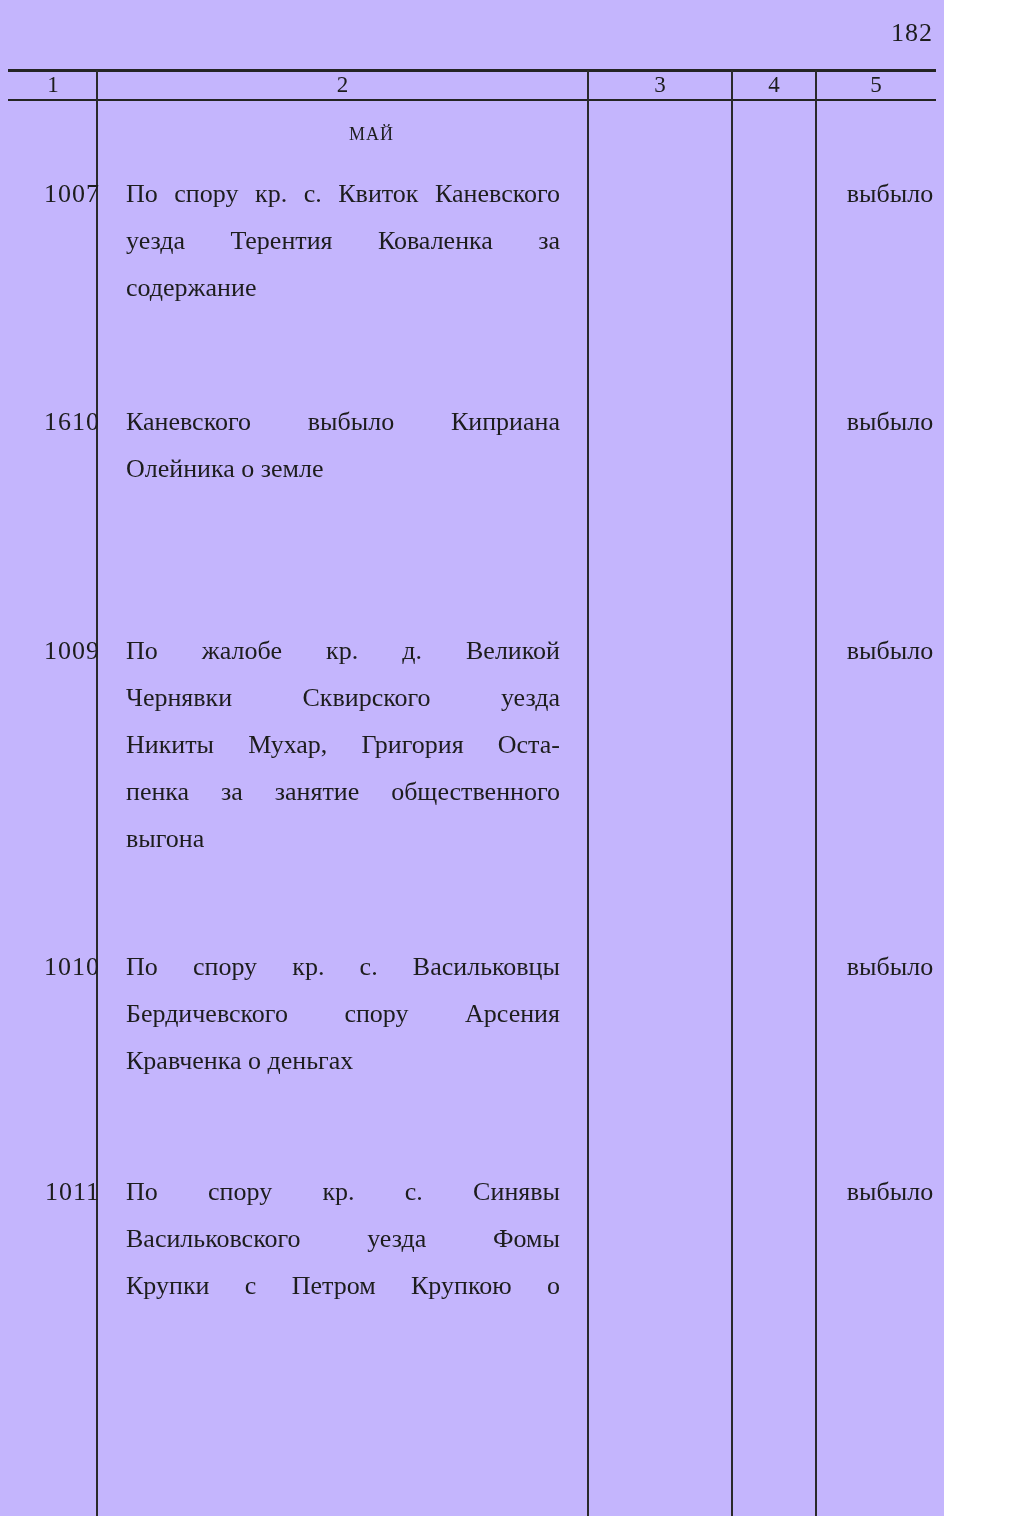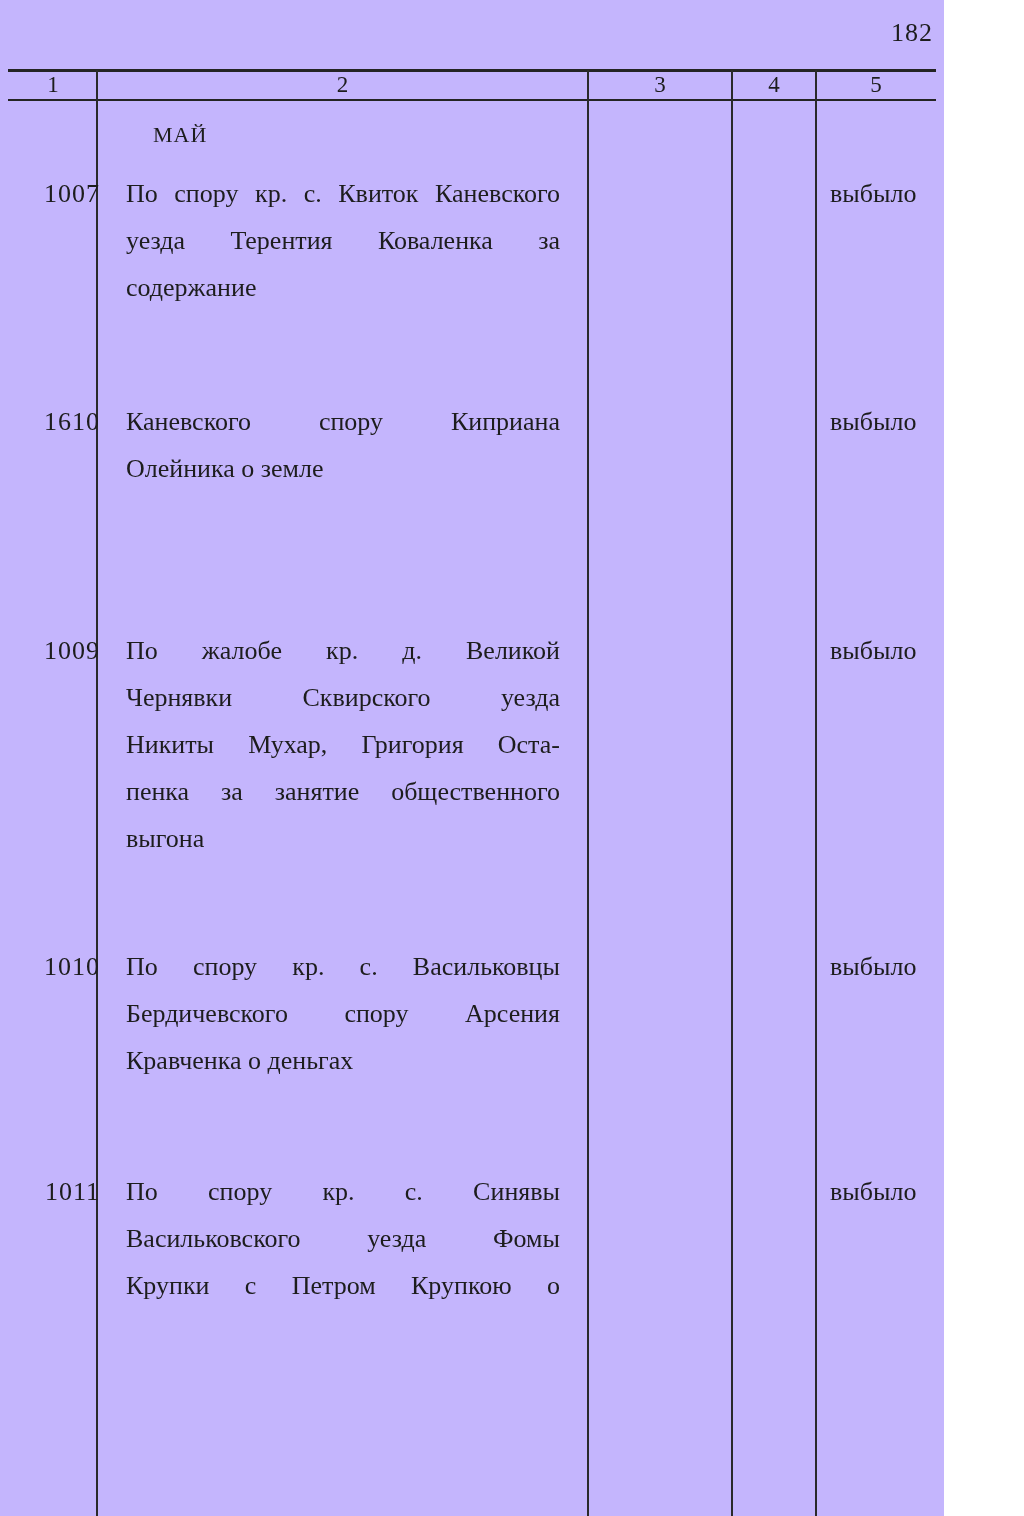--- a/index.html
+++ b/index.html
@@ -55,23 +55,24 @@
   .ch1 { left: 10px;  width: 86px; }
   .ch2 { left: 98px;  width: 489px; }
   .ch3 { left: 589px; width: 142px; }
   .ch4 { left: 733px; width: 82px; }
   .ch5 { left: 817px; width: 118px; }
   .month {
     position: absolute;
     top: 111px;
     left: 153px;
     width: 437px;
-    font-size: 22px;
+    font-size: 18px;
     line-height: 47px;
     letter-spacing: 1px;
+    text-align: center;
   }
   .row {
     position: absolute;
     left: 0;
     width: 1024px;
     height: 0;
     overflow: visible;
   }
   .row-0 { top: 170px; }
   .row-1 { top: 398px; }
@@ -103,21 +104,21 @@
   .tline.last {
     text-align-last: left;
   }
   .status {
     position: absolute;
     top: 0;
     left: 830px;
     width: 120px;
     font-size: 26px;
     line-height: 47px;
-    text-align: left;
+    text-align: center;
   }
 </style>
 </head>
 <body>
 
 <div class="page">
 
   <div class="pagenum">182</div>
 
   <div class="rule rule-top"></div>
@@ -142,21 +143,21 @@
       <div class="tline">По спору кр. с. Квиток Каневского</div>
       <div class="tline">уезда Терентия Коваленка за</div>
       <div class="tline last">содержание</div>
     </div>
     <div class="status">выбыло</div>
   </div>
 
   <div class="row row-1">
     <div class="num">1610</div>
     <div class="desc">
-      <div class="tline">Каневского спору Киприана</div>
+      <div class="tline">Каневского выбыло Киприана</div>
       <div class="tline last">Олейника о земле</div>
     </div>
     <div class="status">выбыло</div>
   </div>
 
   <div class="row row-2">
     <div class="num">1009</div>
     <div class="desc">
       <div class="tline">По жалобе кр. д. Великой</div>
       <div class="tline">Чернявки Сквирского уезда</div>

